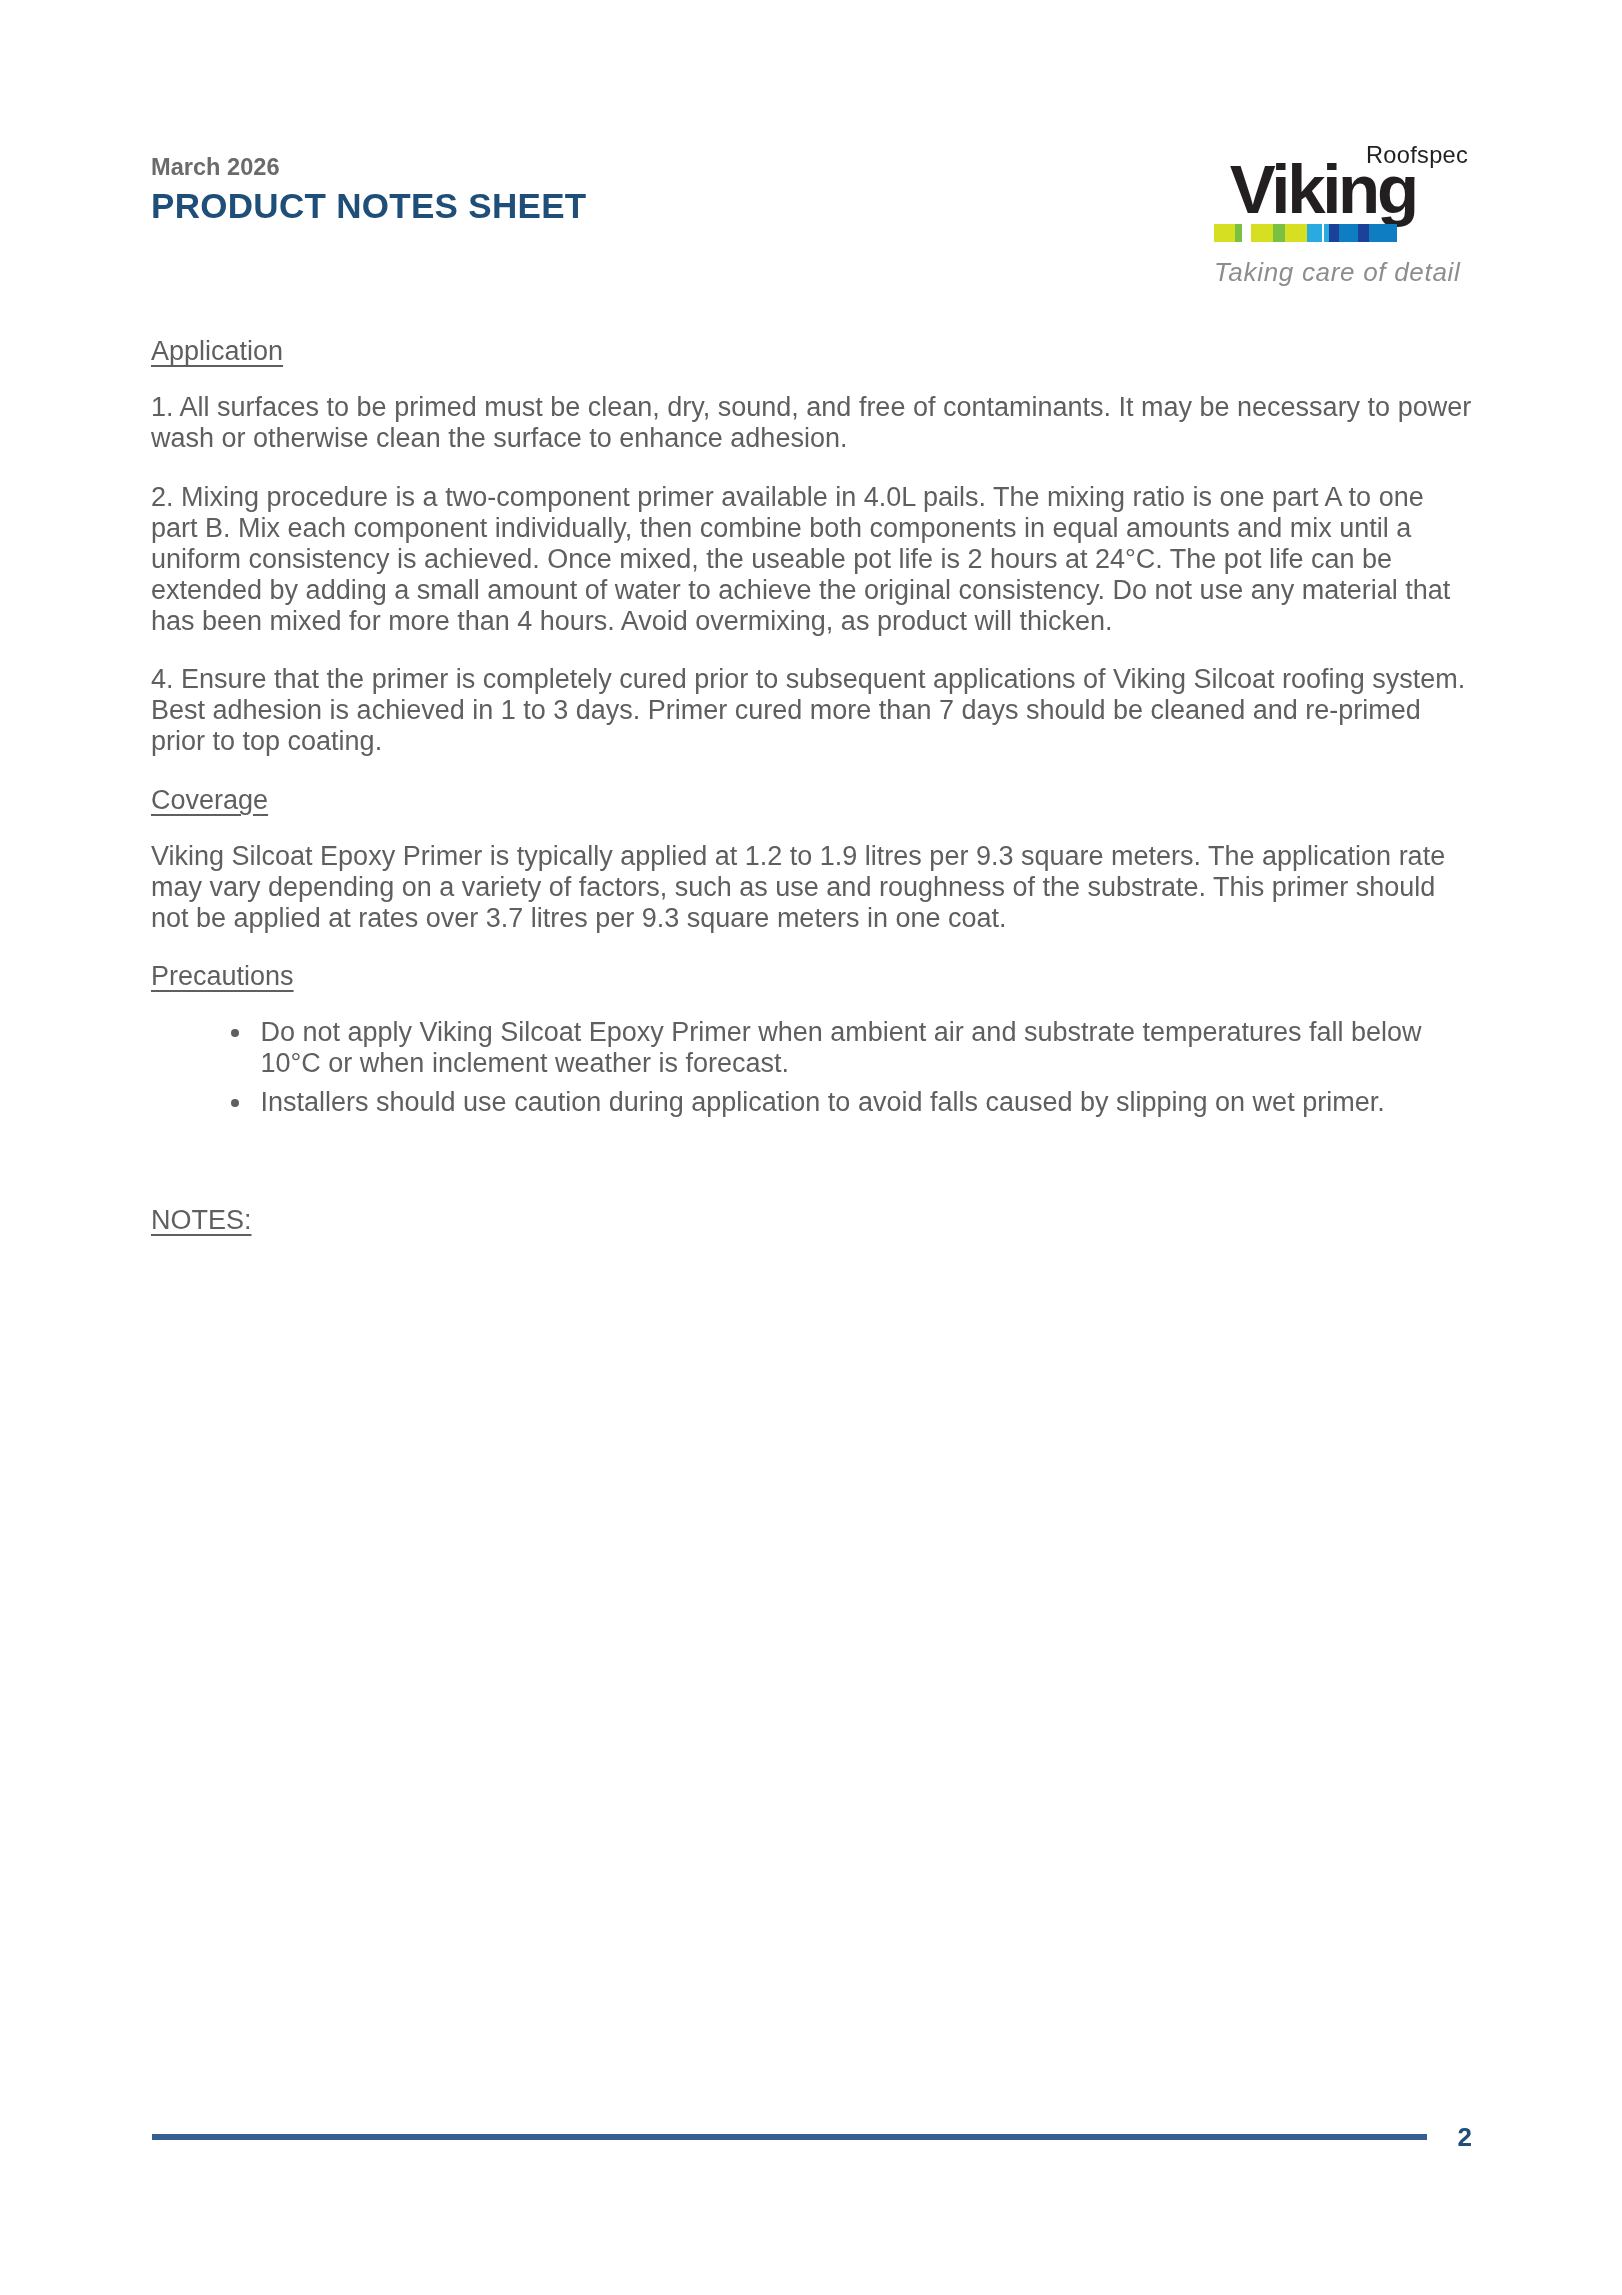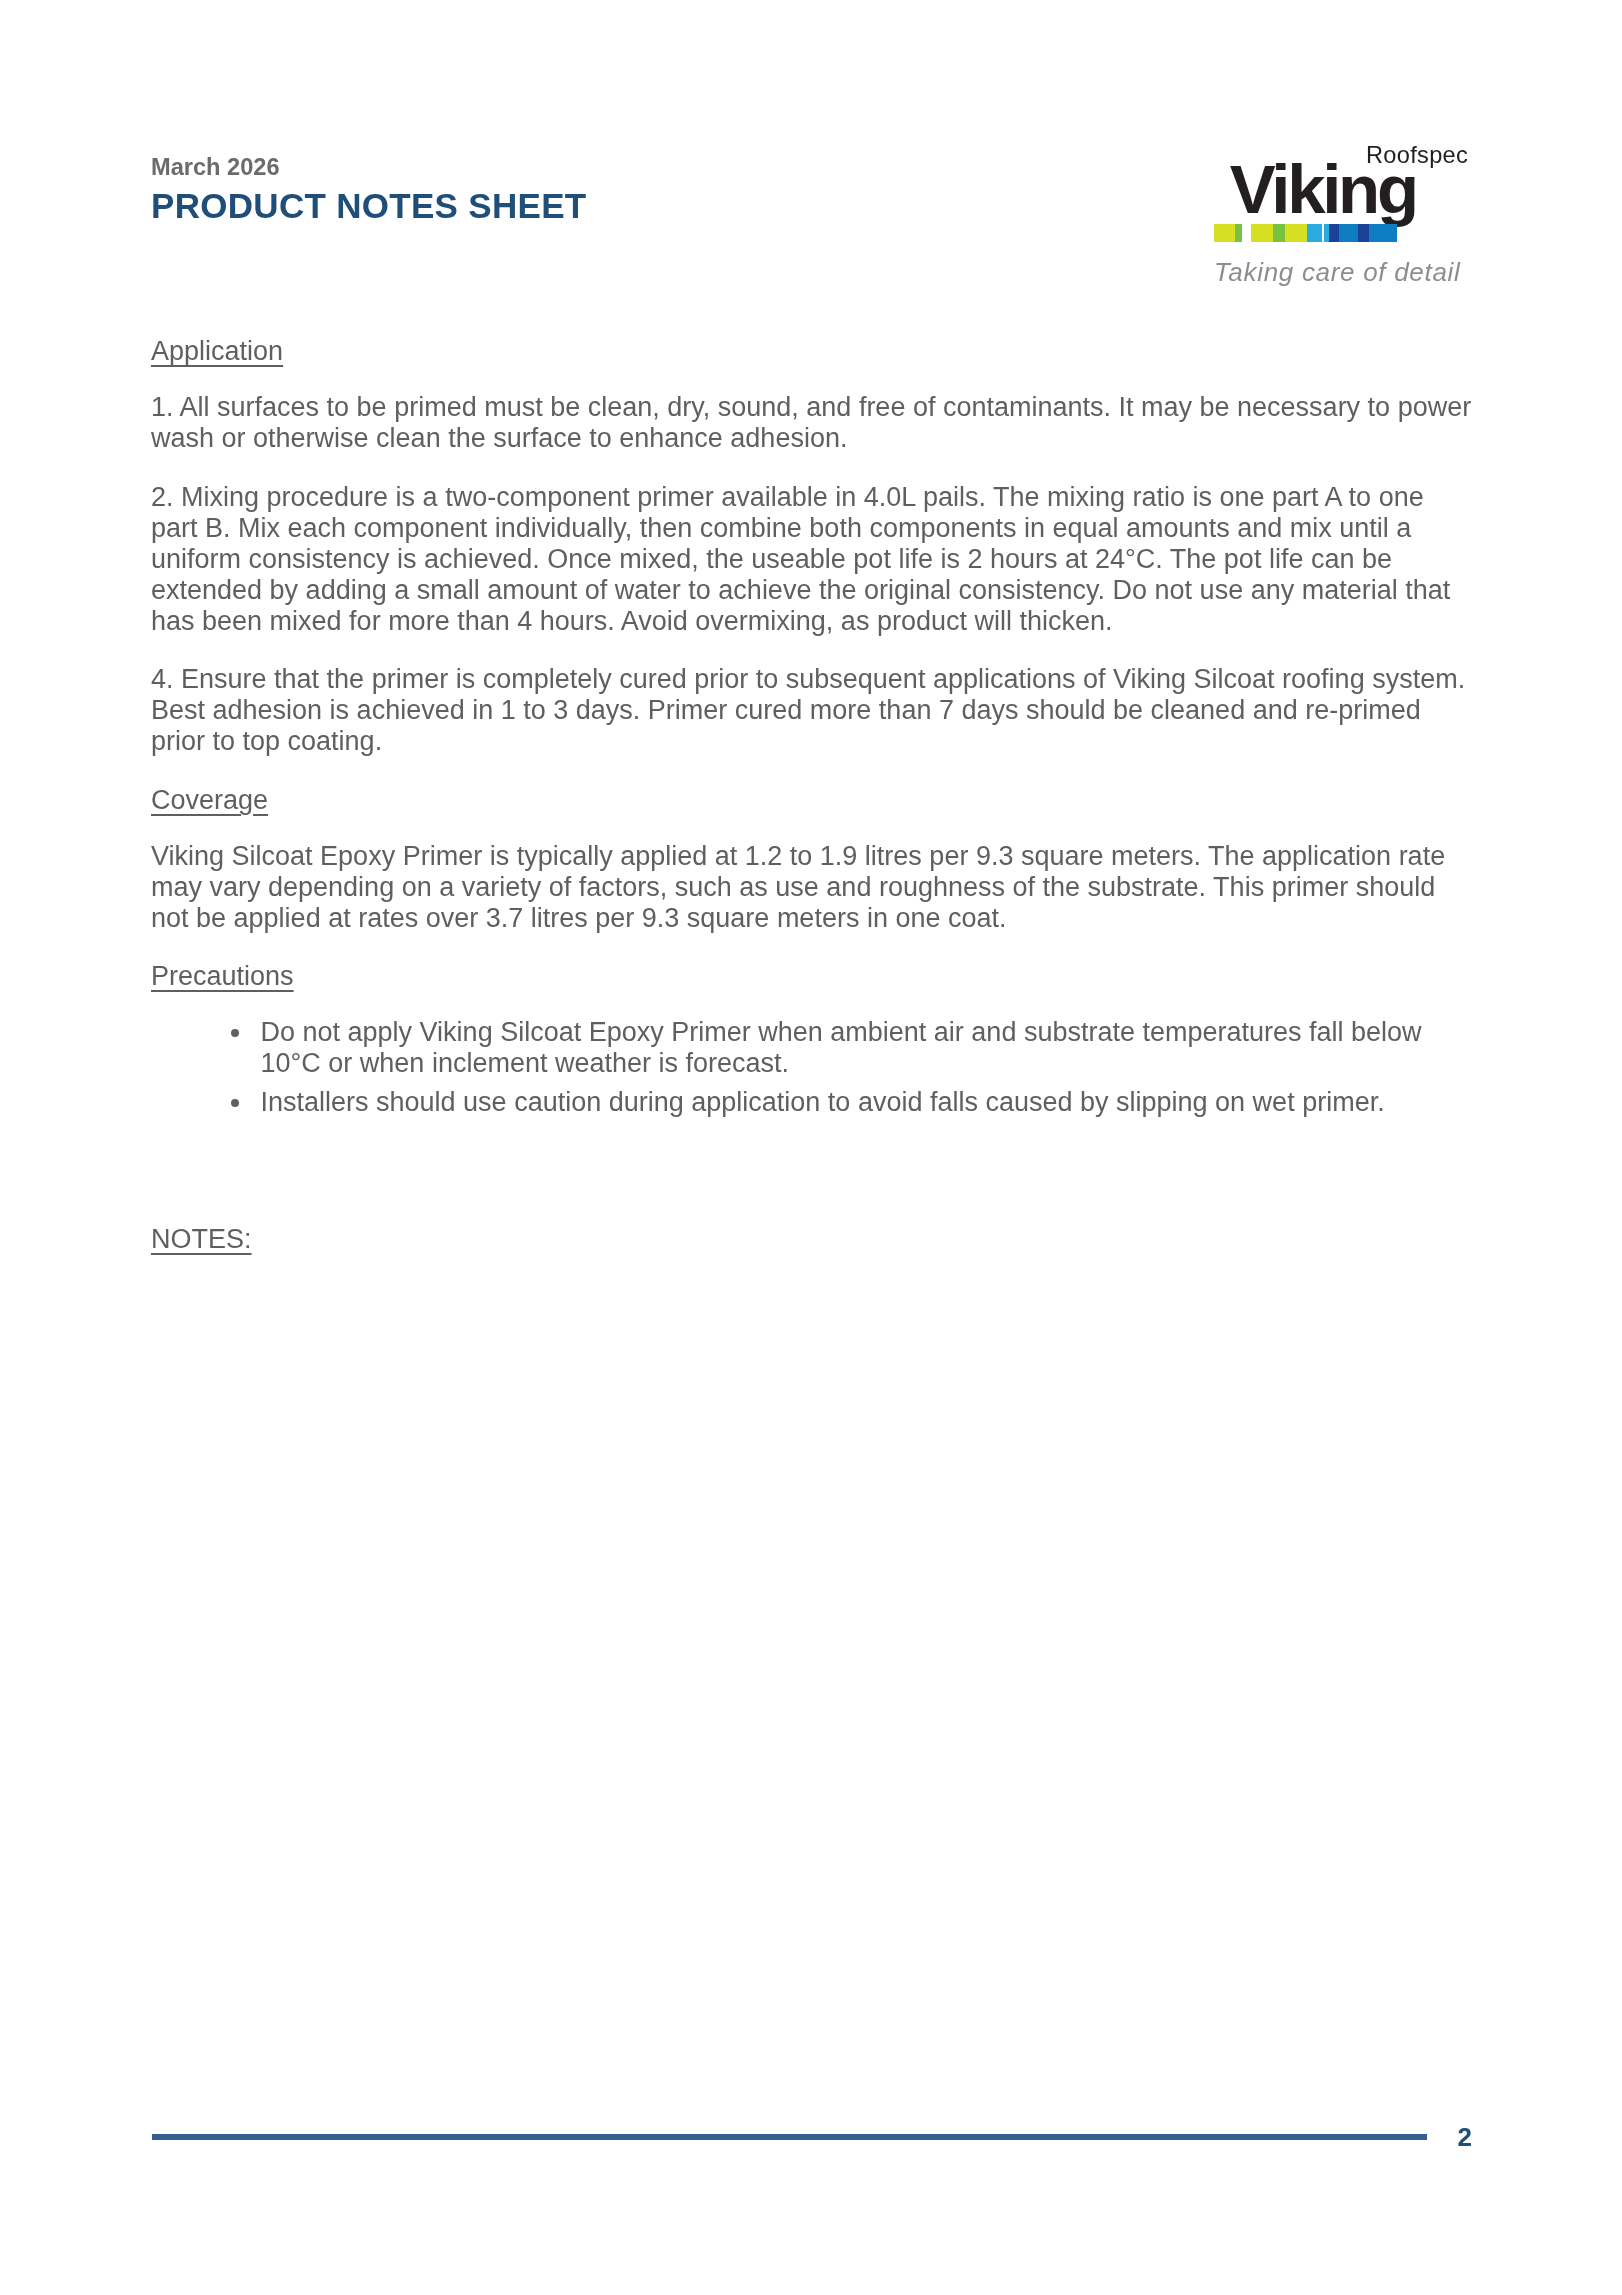--- a/index.html
+++ b/index.html
@@ -97,21 +97,21 @@
     margin: 0 0 35px 0;
     padding-left: 103px;
     list-style-type: disc;
   }
   .bullets li {
     font-size: 27px;
     line-height: 31px;
     padding-left: 6.5px;
     margin-bottom: 7.9px;
   }
-  .section-notes .section-heading { margin-top: 71px; }
+  .section-notes .section-heading { margin-top: 52px; }
 
   
   .page-footer {
     position: absolute;
     left: 152px;
     right: 151px;
     bottom: 145px;
     display: flex;
     align-items: center;
   }

